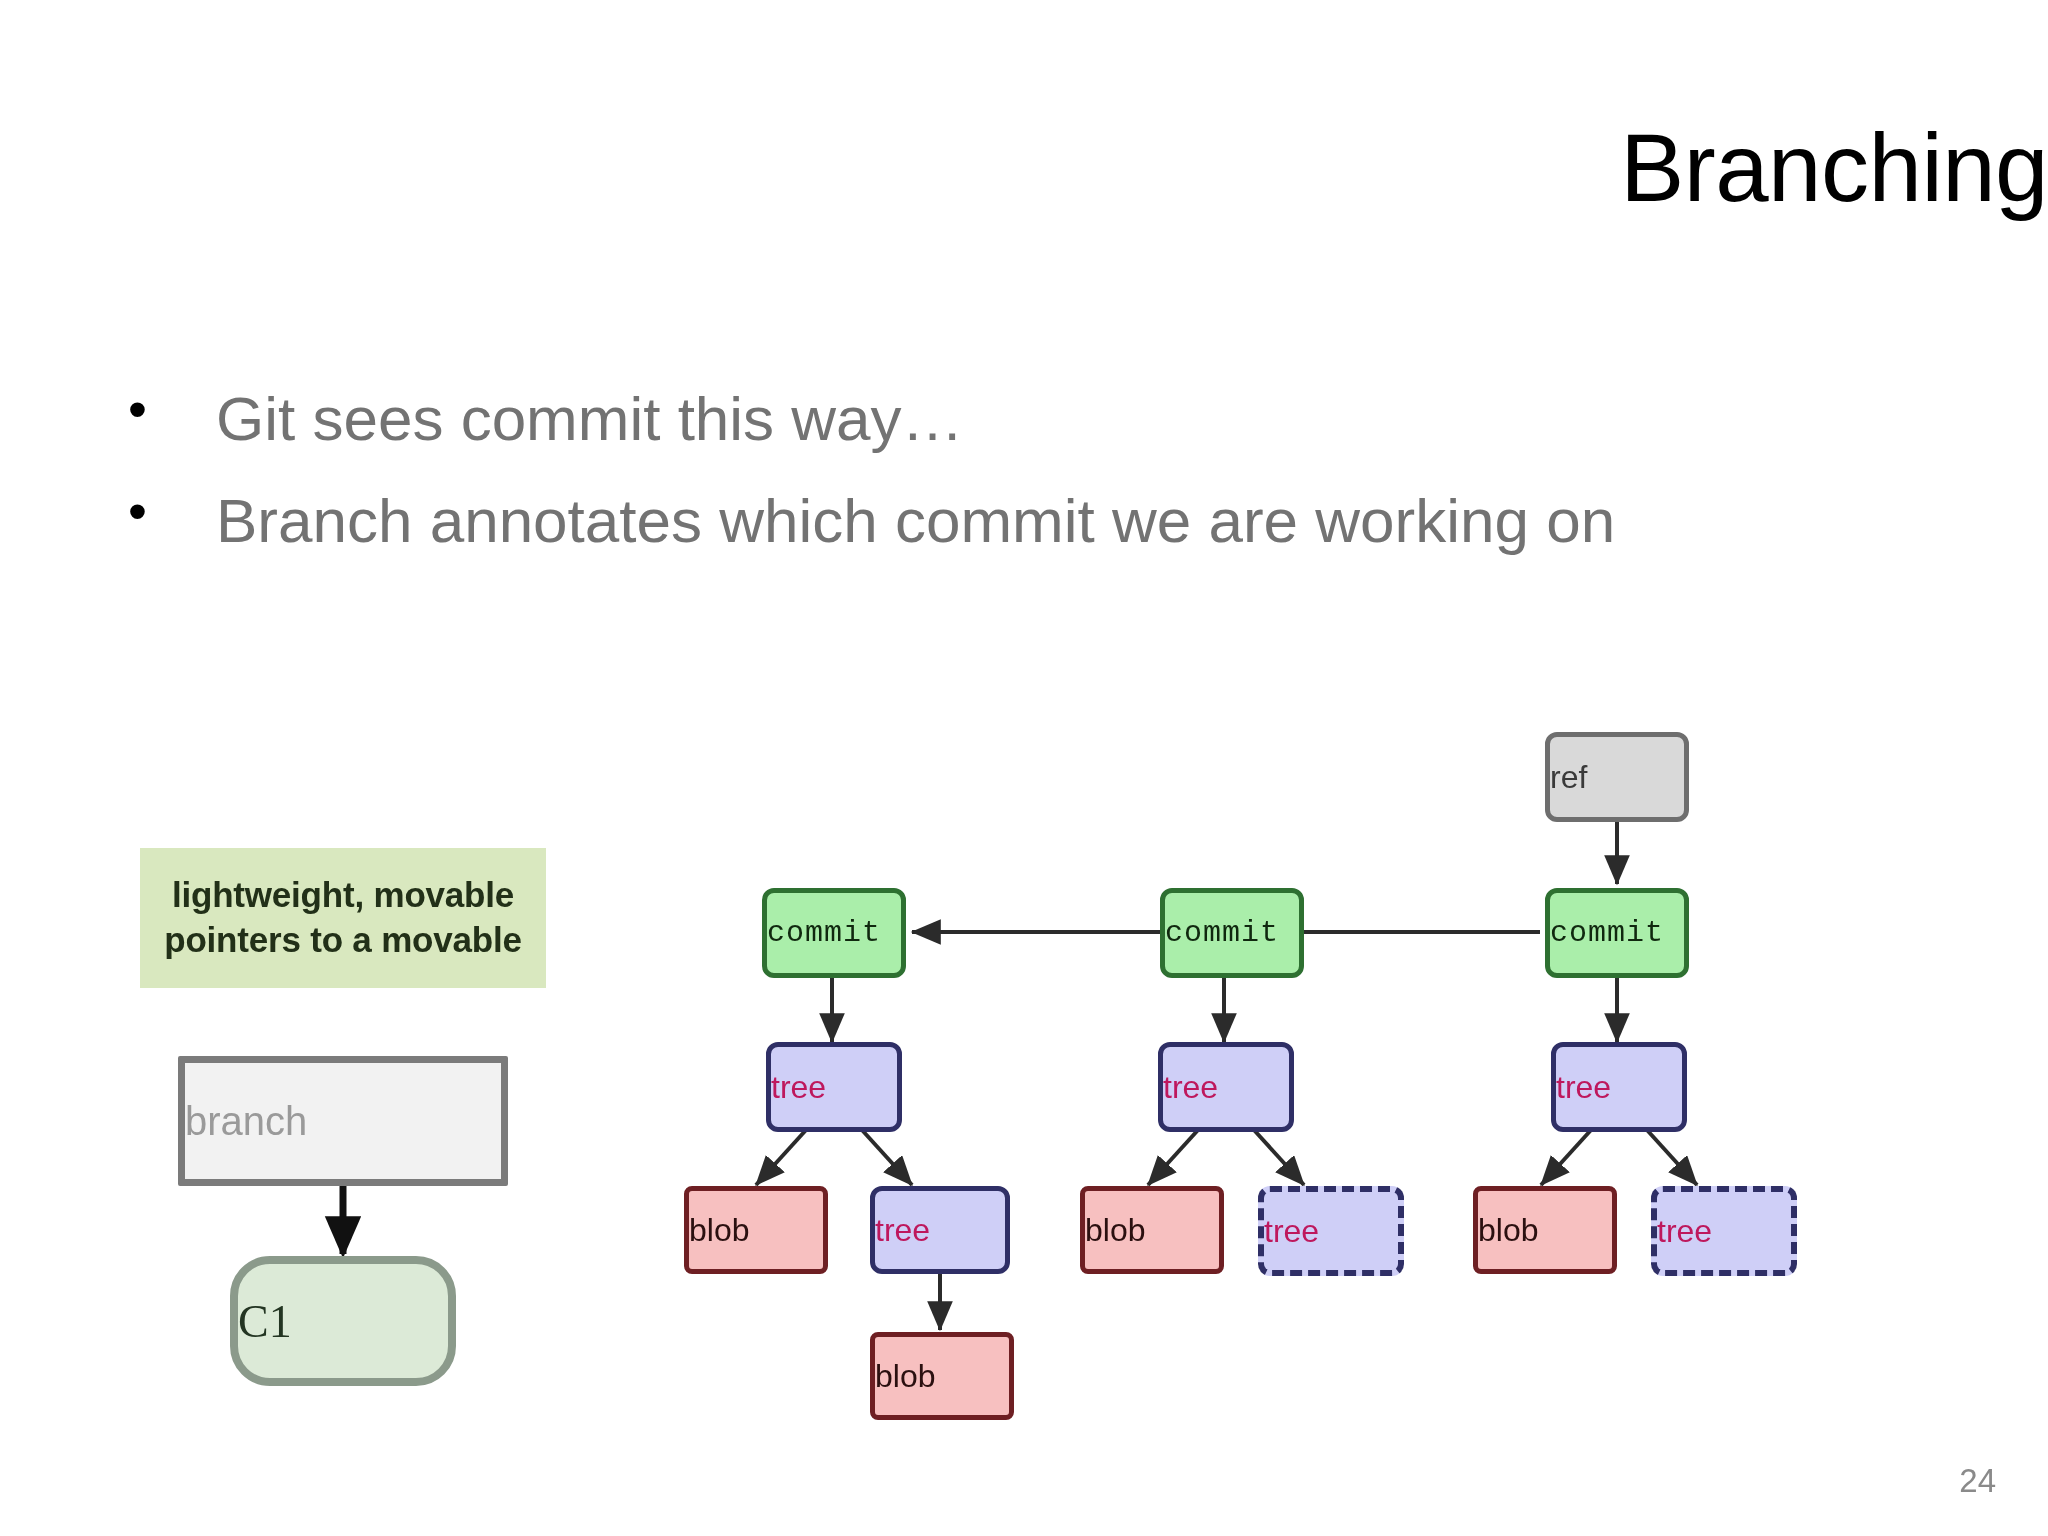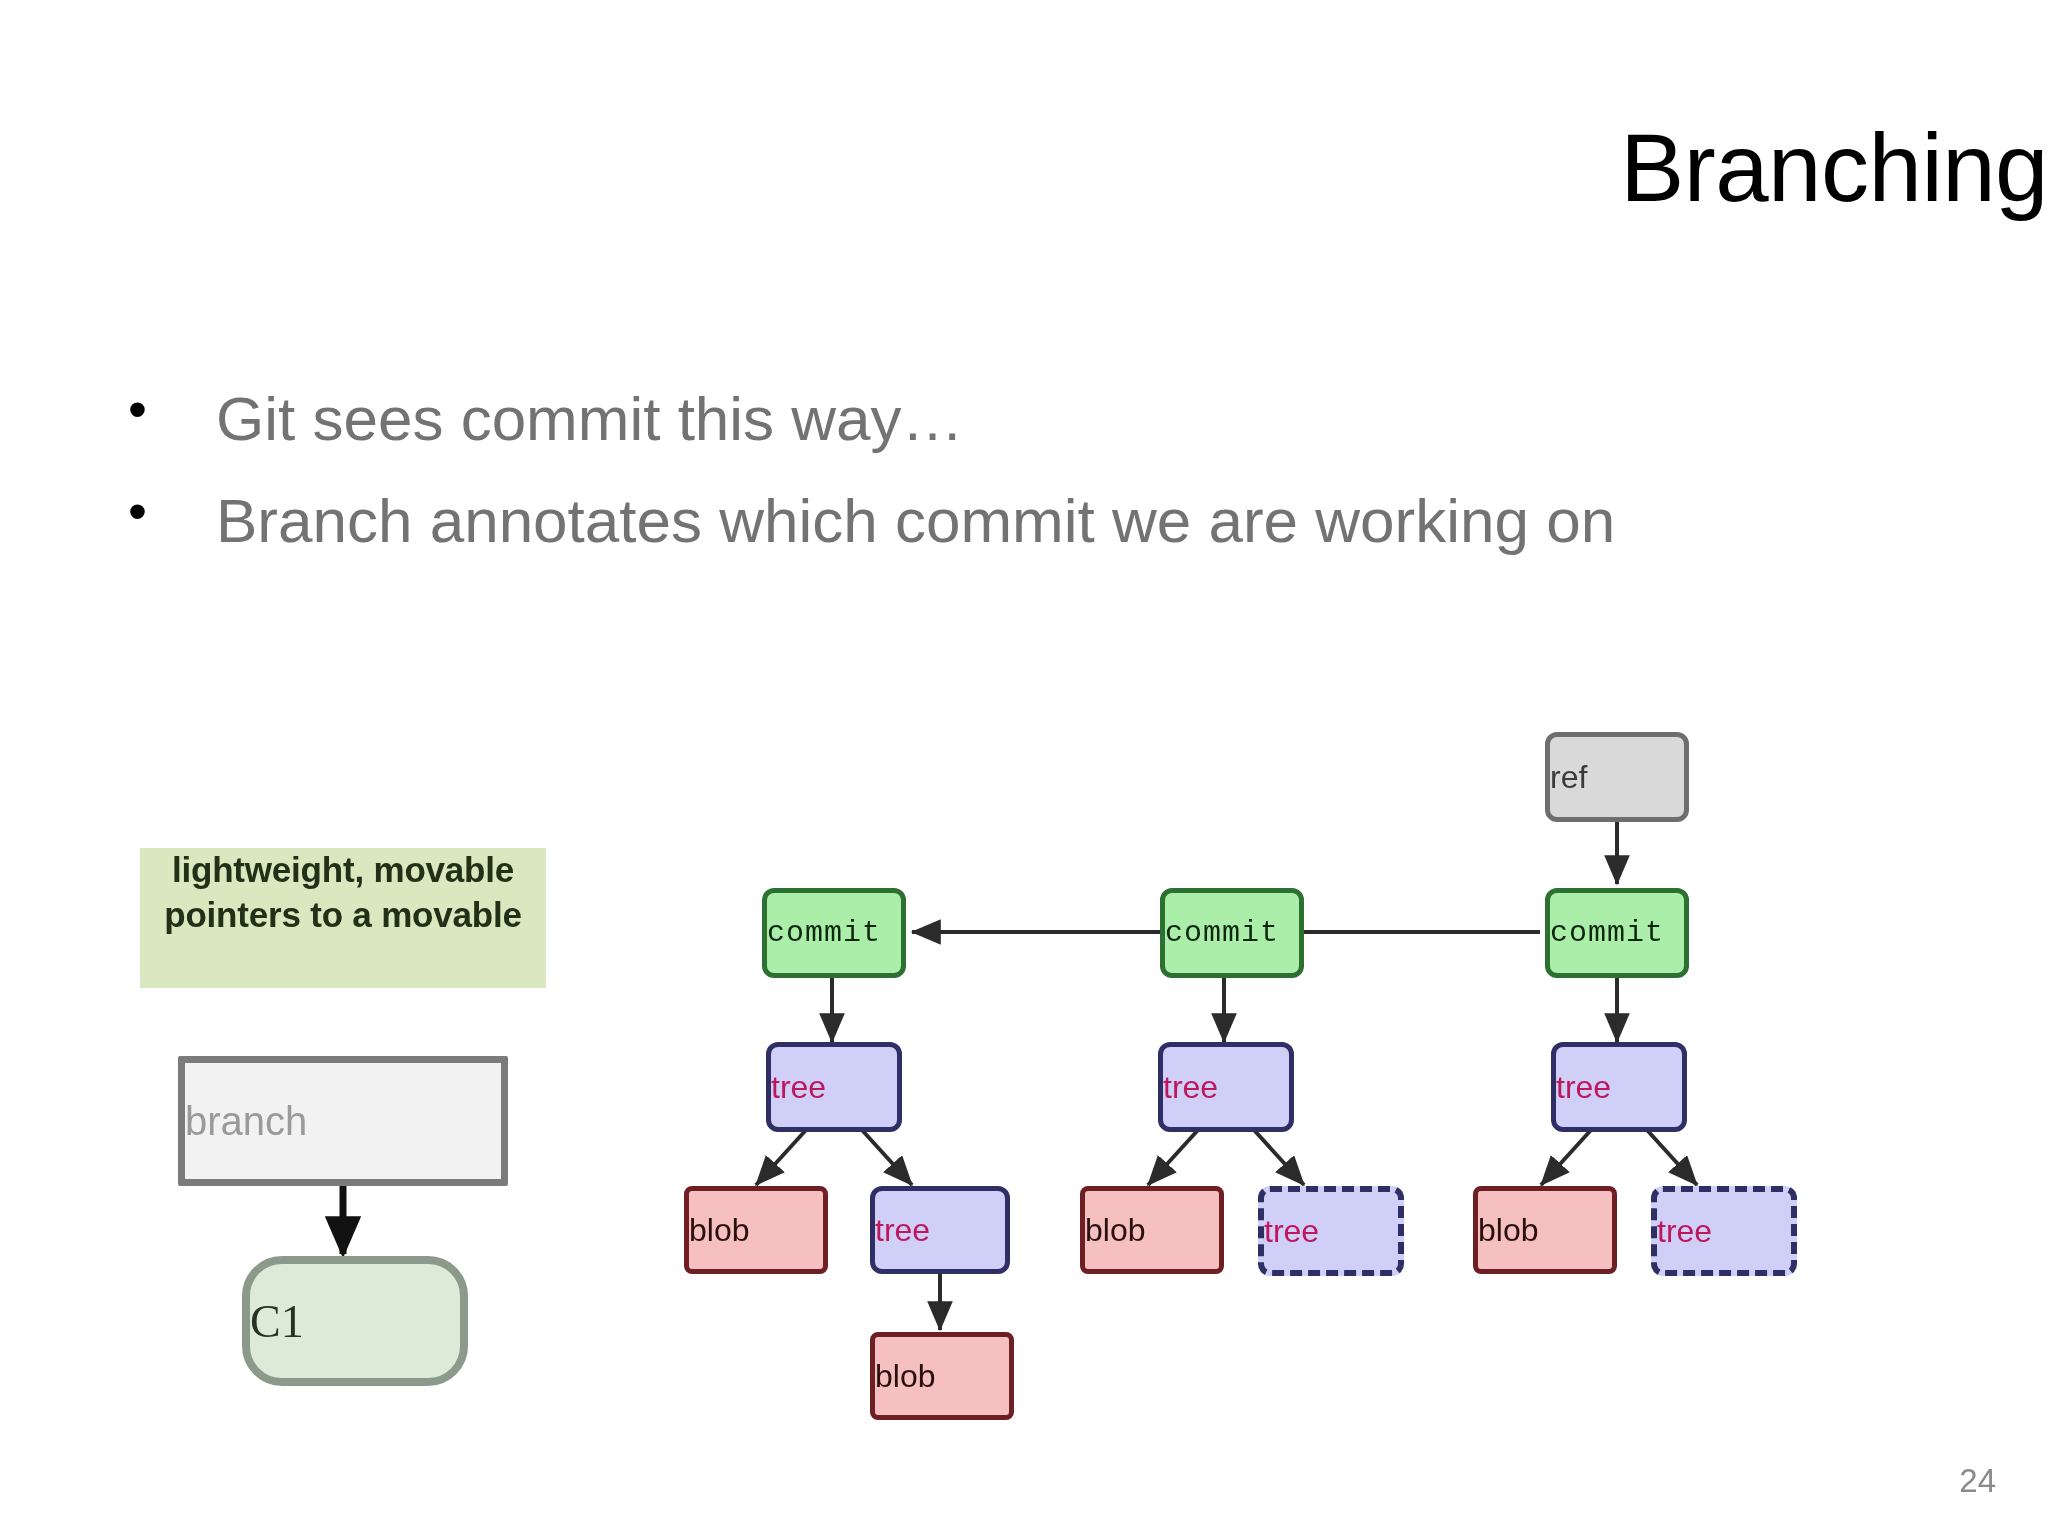--- a/index.html
+++ b/index.html
@@ -82,20 +82,21 @@
   }
 
   
   .callout-box {
     position: absolute;
     background: #d9e8bf;
     box-sizing: border-box;
     display: flex;
     flex-direction: column;
     align-items: center;
+    justify-content: center;
     font-size: 35px;
     line-height: 1.28;
     color: #223018;
     font-weight: 600;
     letter-spacing: -0.2px;
   }
 
   .branch-box {
     background: #f2f2f2;
     border: 7px solid #7b7b7b;
@@ -219,21 +220,21 @@
 
   <div class="callout-box" style="left:140px; top:848px; width:406px; height:140px;">
     <span>lightweight, movable</span>
     <span>pointers to a movable</span>
   </div>
 
   <div class="node branch-box" style="left:178px; top:1056px; width:330px; height:130px;">
     <span>branch</span>
   </div>
 
-  <div class="node c1-node" style="left:230px; top:1256px; width:226px; height:130px;margin-left:12px;">
+  <div class="node c1-node" style="left:230px; top:1256px; width:226px; height:130px;">
     <span>C1</span>
   </div>
 
   <div class="node ref-node" style="left:1545px; top:732px; width:144px; height:90px;">
     <span>ref</span>
   </div>
 
   <div class="node commit-node" style="left:762px; top:888px; width:144px; height:90px;">
     <span>commit</span>
   </div>

